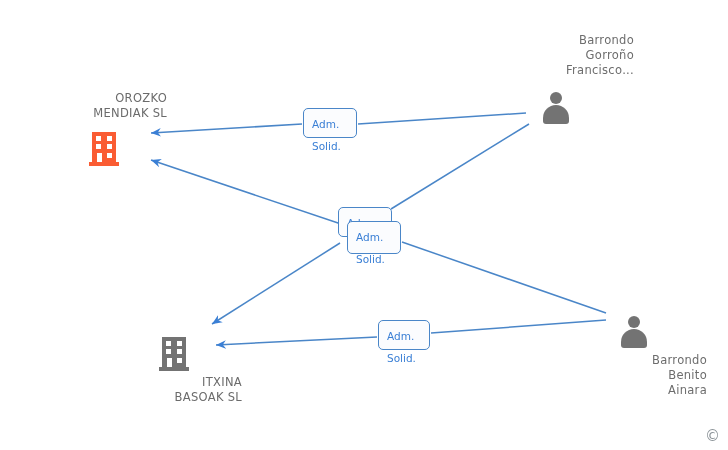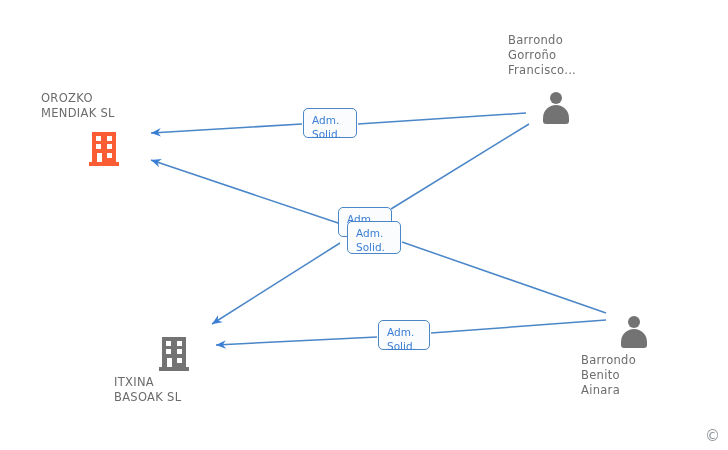--- a/index.html
+++ b/index.html
@@ -21,21 +21,21 @@
     position: absolute;
     left: 0;
     top: 0;
     width: 728px;
     height: 450px;
   }
 
   
   .node-label {
     position: absolute;
-    text-align: left;
+    text-align: right;
     line-height: 15px;
     letter-spacing: 0.3px;
     white-space: pre-line;
   }
   .company-label {
     color: #6b6b6b;
     font-size: 11.5px;
     font-weight: normal;
   }
   .person-label {
@@ -109,21 +109,21 @@
 
   
   .rel-box {
     position: absolute;
     box-sizing: border-box;
     background: #fbfcfe;
     border: 1px solid #4a86c8;
     border-radius: 5px;
     color: #3a7fd5;
     font-size: 10.5px;
-    line-height: 14px;
+    line-height: 22px;
     text-align: left;
     padding: 4px 7px 4px 8px;
     white-space: pre-line;
     box-shadow: 0 0 0 0 rgba(0,0,0,0);
   }
 
   
   #watermark {
     position: absolute;
     right: 8px;

